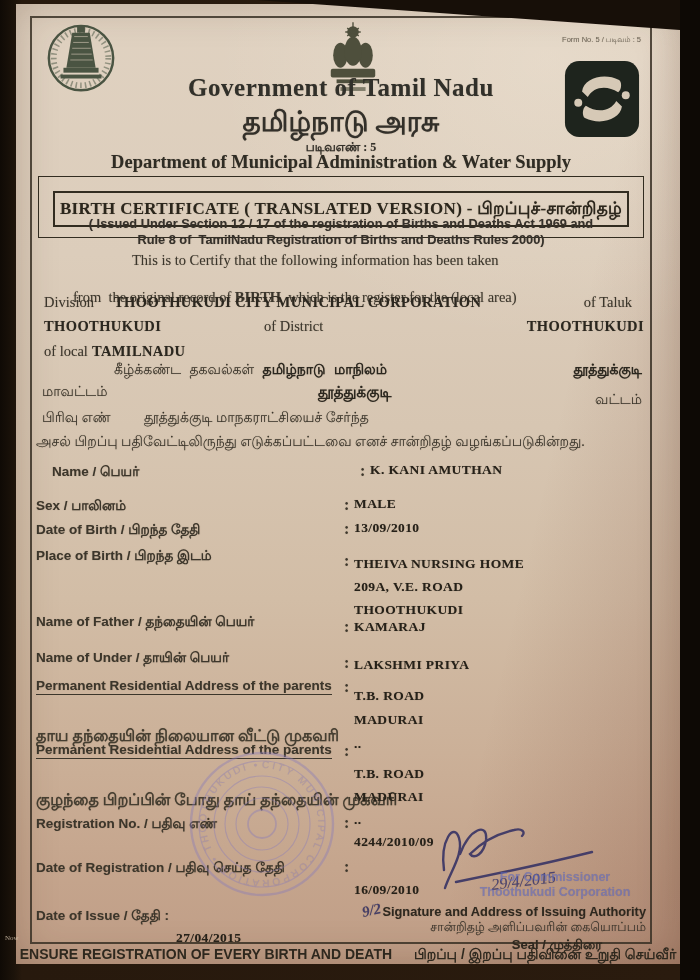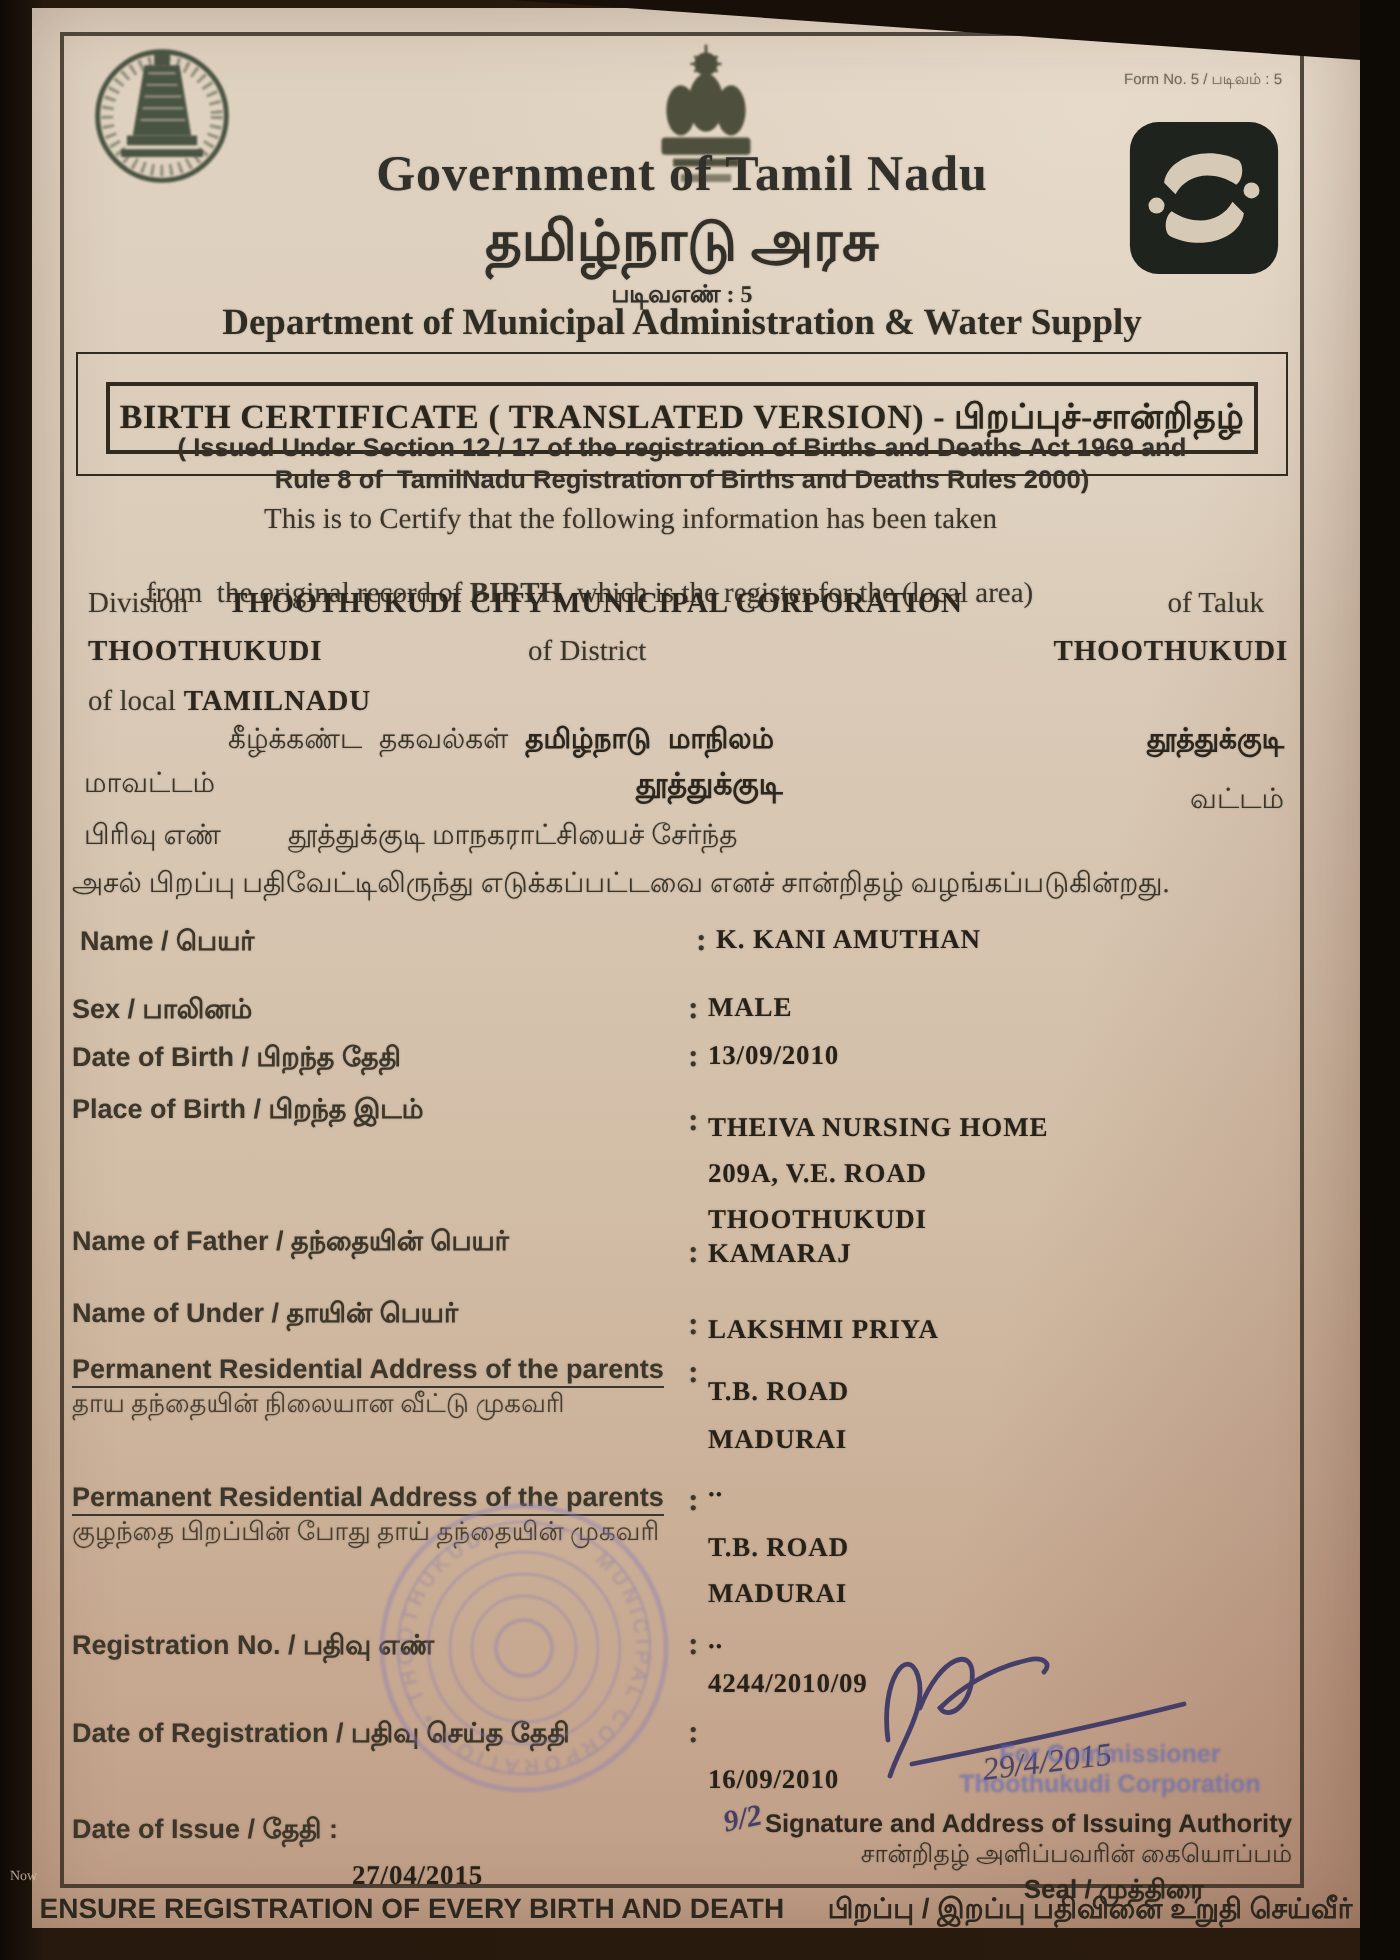--- a/index.html
+++ b/index.html
@@ -19,21 +19,21 @@
   .cert *{text-shadow:0 0 1px rgba(80,65,45,.35);}
   .abs{position:absolute;}
   .ctr{left:0;right:0;text-align:center;}
   .sans{font-family:"Liberation Sans","DejaVu Sans",sans-serif;}
   .b{font-weight:bold;}
   .val{font-weight:bold;color:#262119;letter-spacing:.4px;font-size:13.5px;}
   .lbl{font-family:"Liberation Sans","DejaVu Sans",sans-serif;font-weight:bold;
        font-size:13.5px;color:#3c362b;}
   .colon{position:absolute;left:308px;font-weight:bold;color:#3c362b;}
   .vcol{position:absolute;left:318px;}
-  .small-ta{font-size:13px;font-weight:normal;color:#453e31;}
+  .small-ta{font-size:16px;font-weight:bold;color:#453e31;margin-top:32px;}
   .u{border-bottom:1.5px solid #3c362b;padding-bottom:1px;}
   .serif-line{font-size:14.5px;color:#3b362c;}
   .title-box{position:absolute;left:6px;right:6px;top:158px;height:32px;border:1px solid #322c20;padding:14px;}
   .title-box-inner{height:100%;border:2px solid #322c20;display:flex;align-items:center;justify-content:center;}
   .title-text{font-weight:bold;font-size:17px;letter-spacing:.3px;color:#2b261c;}
   .hw{color:#453e68;font-style:italic;}
   .bluestamp{color:#5a66c0;opacity:.6;font-weight:bold;line-height:15px;
     font-family:"Liberation Sans","DejaVu Sans",sans-serif;font-size:12.5px;filter:blur(.4px);}
   .footer{position:absolute;left:0;right:0;top:942px;text-align:center;
     font-family:"Liberation Sans","DejaVu Sans",sans-serif;font-weight:bold;
@@ -133,21 +133,21 @@
         <span class="abs" style="left:10px;">மாவட்டம்</span>
         <span class="abs b" style="left:286px;font-size:15px;color:#2b271f;">தூத்துக்குடி</span>
         <span class="abs" style="right:8px;top:8px;">வட்டம்</span>
       </div>
       <div class="abs" style="left:0;right:0;top:392px;font-size:14px;">
         <span class="abs" style="left:10px;">பிரிவு எண்</span>
         <span class="abs" style="left:112px;">தூத்துக்குடி மாநகராட்சியைச் சேர்ந்த</span>
       </div>
       <div class="abs" style="left:4px;top:416px;font-size:14px;">அசல் பிறப்பு பதிவேட்டிலிருந்து எடுக்கப்பட்டவை எனச் சான்றிதழ் வழங்கப்படுகின்றது.</div>
 
-      <div class="abs" style="left:8px;right:0;top:444px;">
+      <div class="abs" style="left:20px;right:0;top:444px;">
         <span class="lbl">Name / பெயர்</span>
         <span class="colon">:</span>
         <span class="vcol val">K. KANI AMUTHAN</span>
       </div>
       <div class="abs" style="left:4px;right:0;top:478px;">
         <span class="lbl">Sex / பாலினம்</span>
         <span class="colon">:</span>
         <span class="vcol val">MALE</span>
       </div>
       <div class="abs" style="left:4px;right:0;top:502px;">

